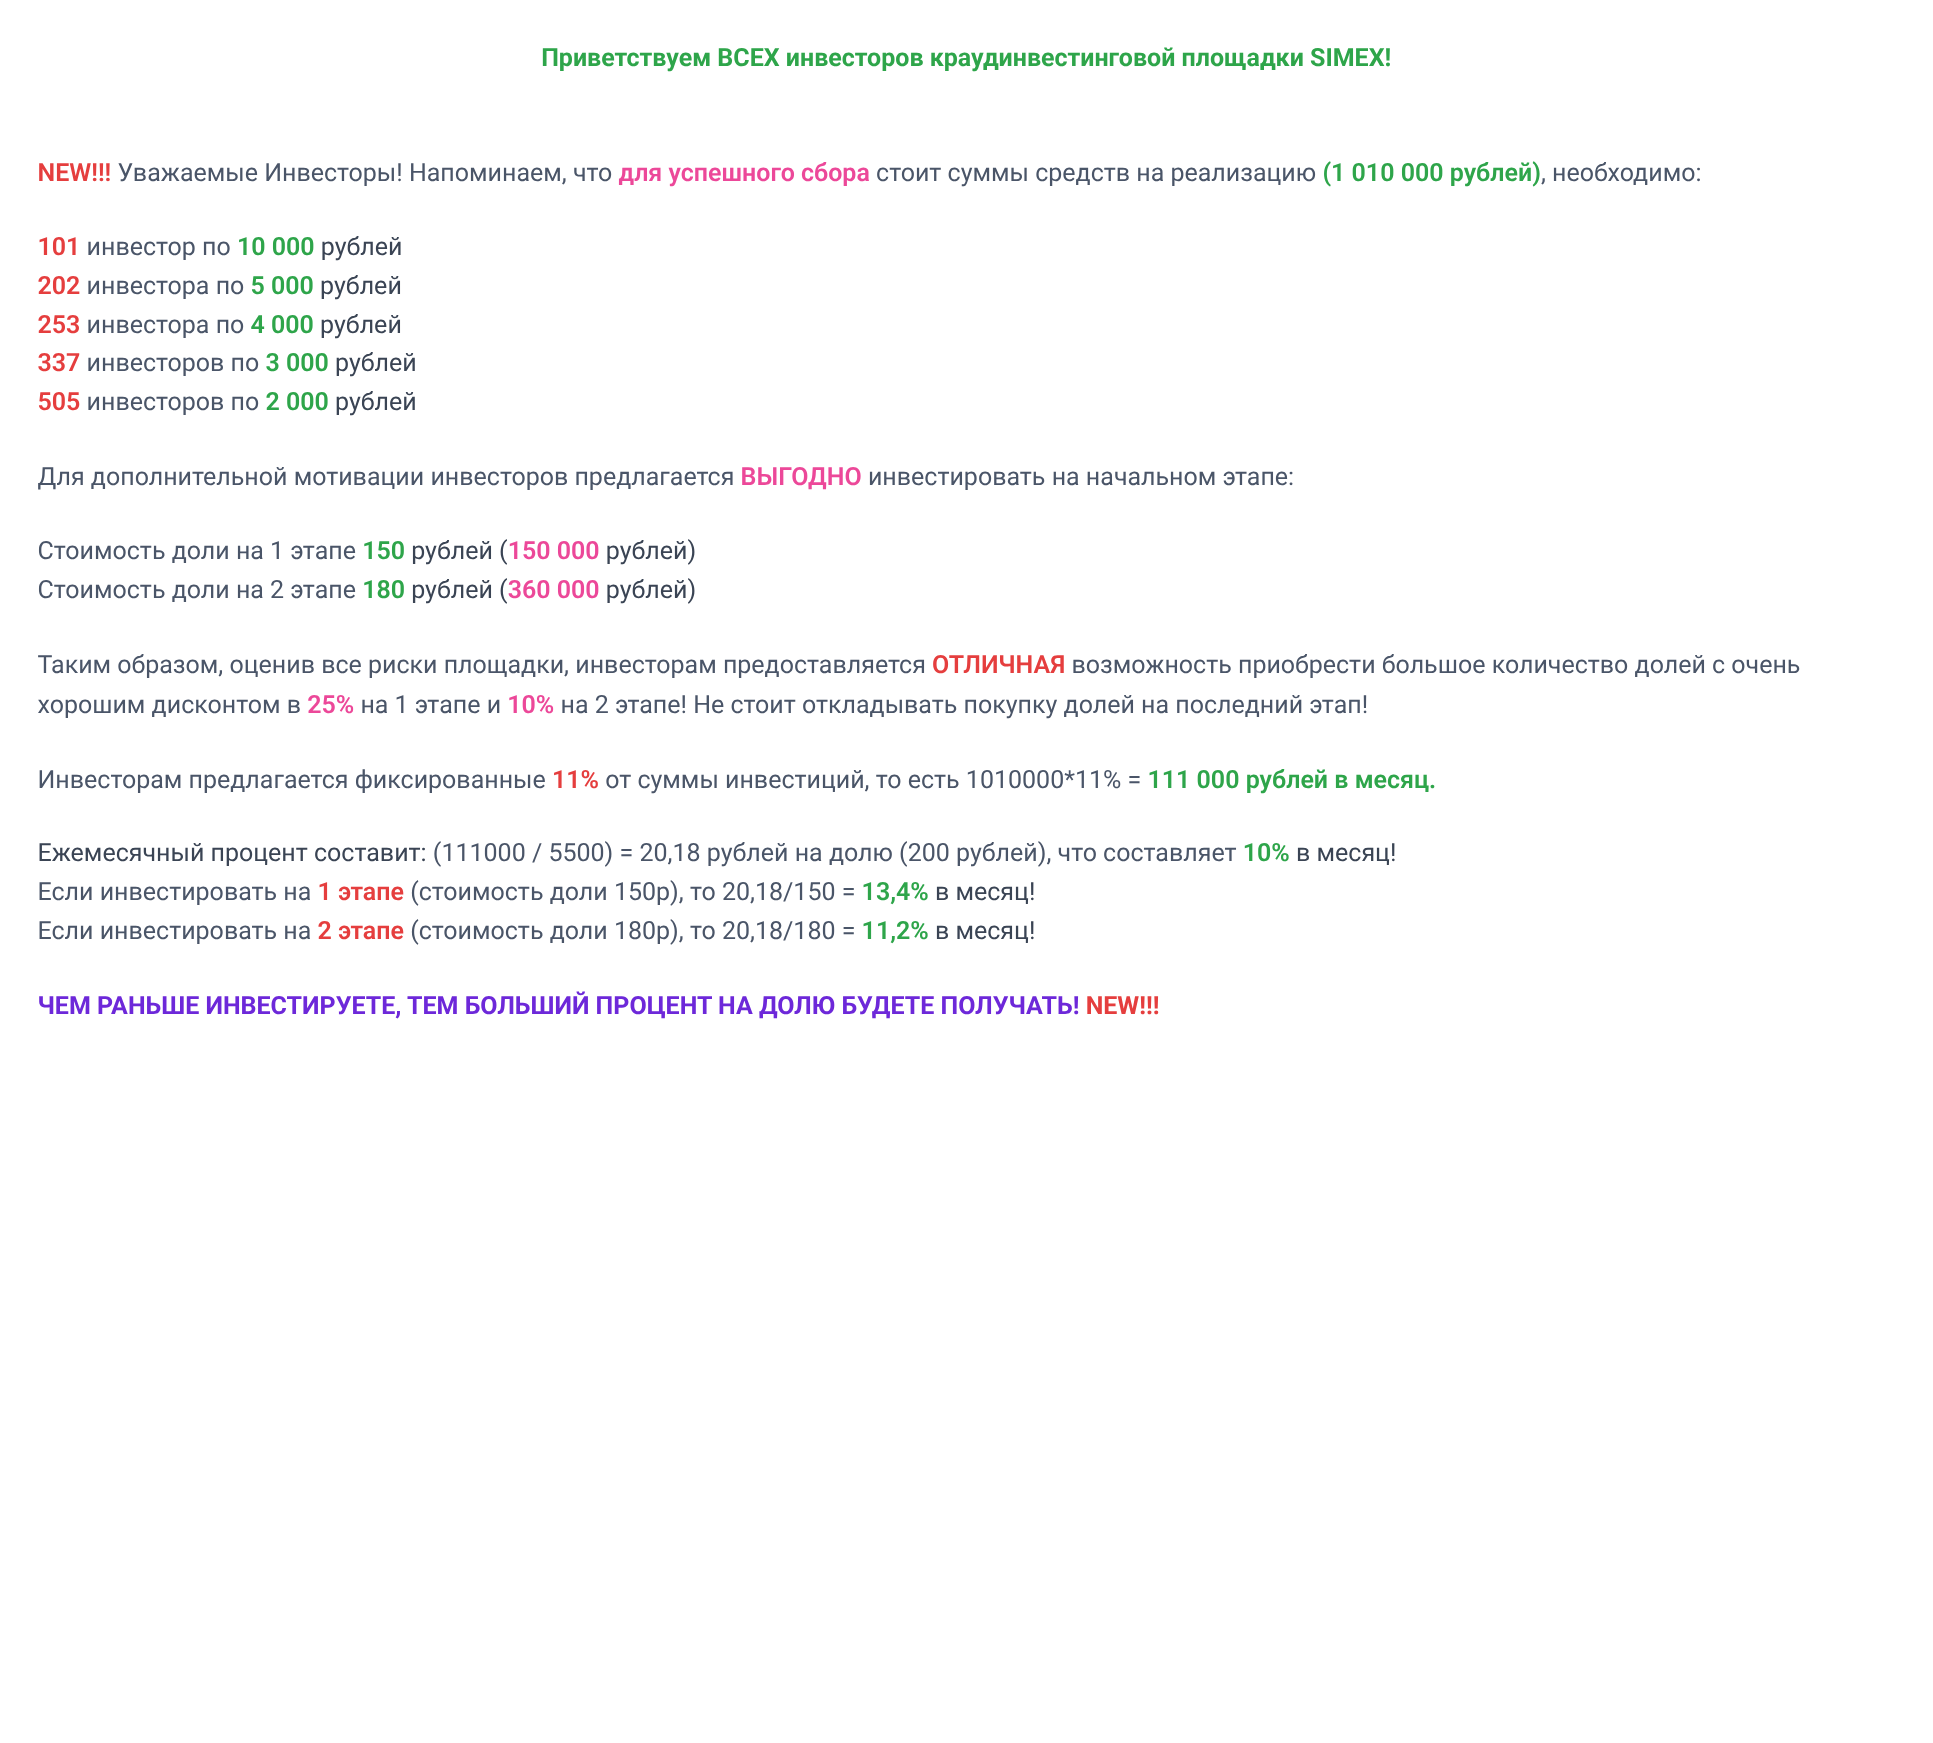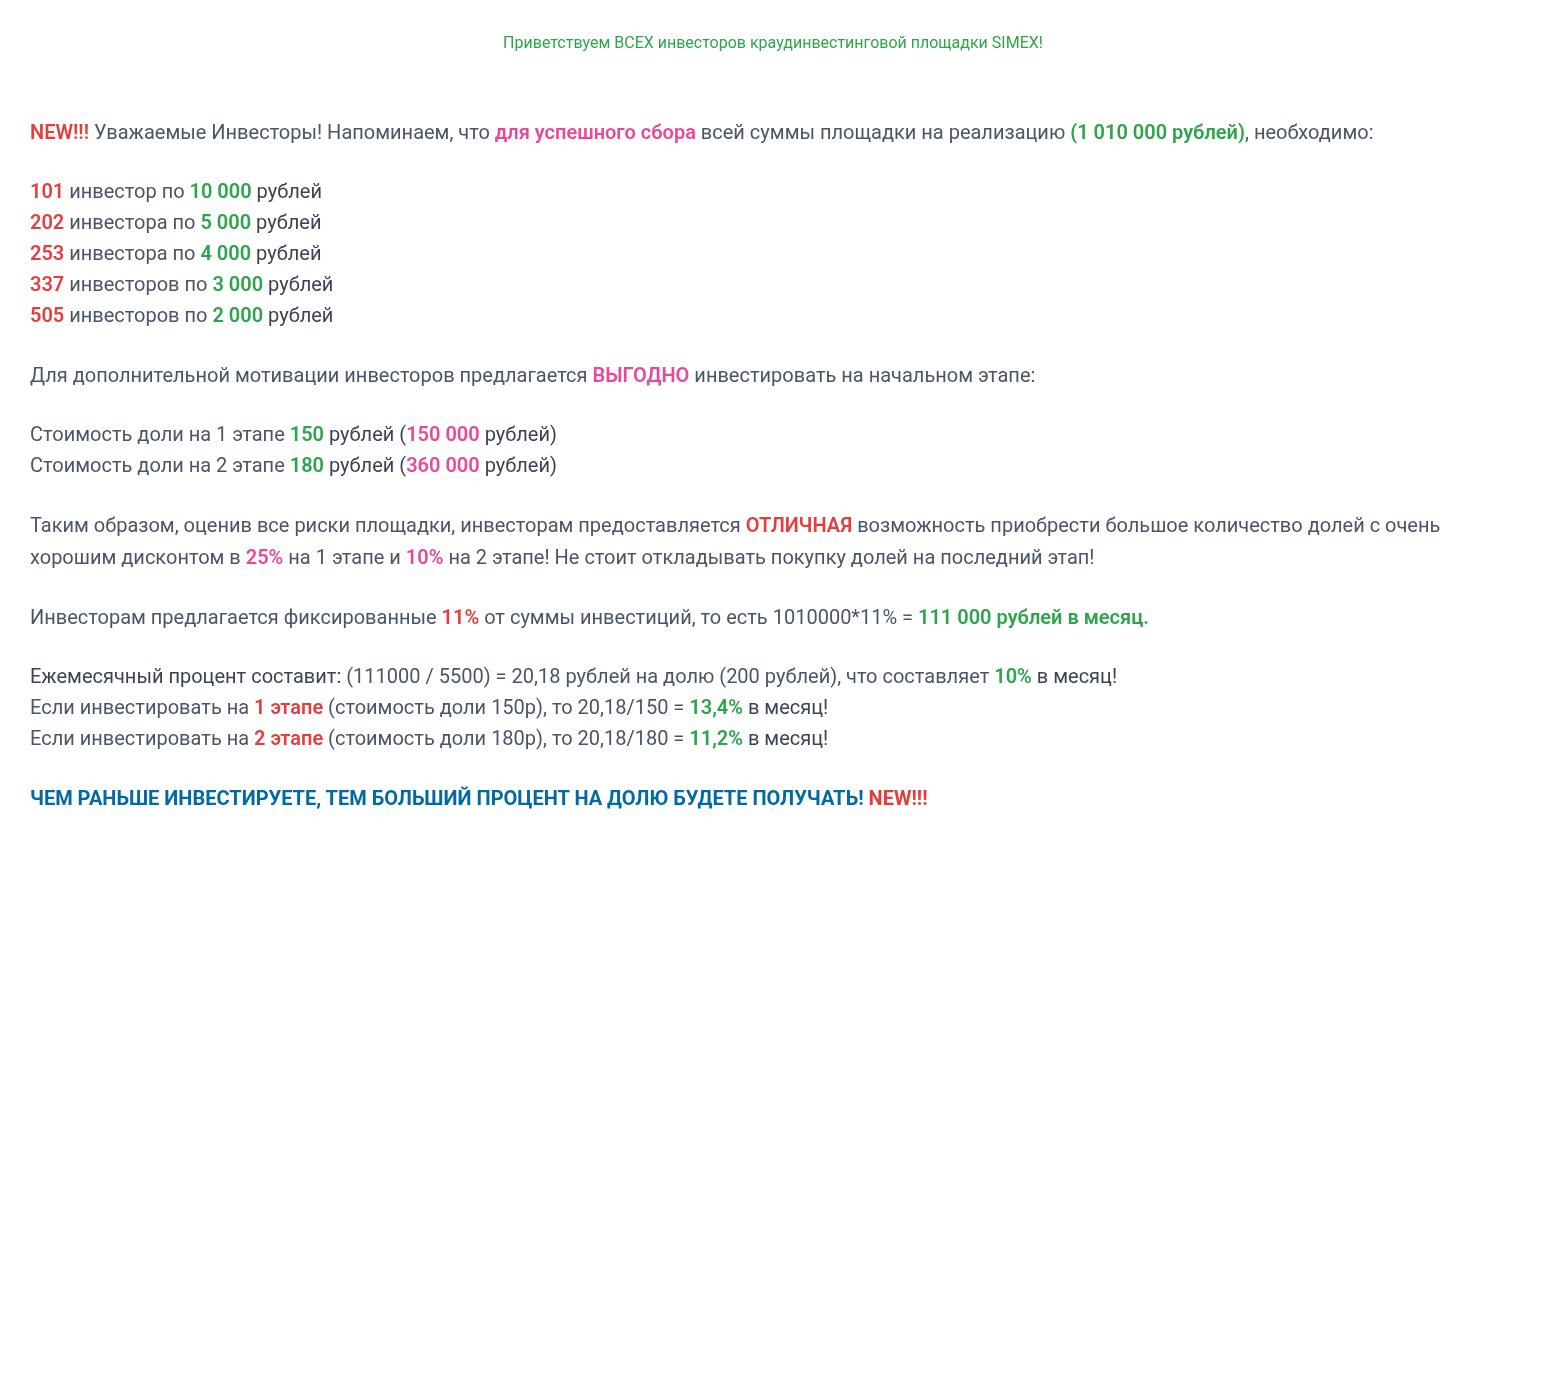--- a/index.html
+++ b/index.html
@@ -7,48 +7,48 @@
     background: #ffffff;
     color: #4a5568;
     margin: 0;
     padding: 30px 30px;
     font-size: 20px;
     line-height: 1.6;
   }
   .title {
     text-align: center;
     color: #2ea54a;
-    font-weight: 400;
+    font-weight: 700;
     margin-bottom: 60px;
-    font-size: 16px;
+    font-size: 20px;
   }
   p {
     margin: 0 0 28px 0;
   }
   .tight {
     margin: 0;
     line-height: 1.55;
   }
   .block {
     margin-bottom: 28px;
   }
   .red { color: #e53e3e; font-weight: 600; }
   .red-bold { color: #e53e3e; font-weight: 700; }
   .green { color: #2ea54a; font-weight: 600; }
-  .green-bold { color: #0369a1; font-weight: 700; }
+  .green-bold { color: #6d28d9; font-weight: 700; }
   .blue { color: #ec4899; font-weight: 600; }
   .bold { font-weight: 400; color: #3a4454; }
 </style>
 </head>
 <body>
 
 <div class="title">Приветствуем ВСЕХ инвесторов краудинвестинговой площадки SIMEX!</div>
 
 <p>
-  <span class="red">NEW!!!</span><span> Уважаемые Инвесторы! Напоминаем, что </span><span class="blue">для успешного сбора</span><span> всей суммы площадки на реализацию </span><span class="green">(1 010 000 рублей)</span><span>, необходимо:</span>
+  <span class="red">NEW!!!</span><span> Уважаемые Инвесторы! Напоминаем, что </span><span class="blue">для успешного сбора</span><span> стоит суммы средств на реализацию </span><span class="green">(1 010 000 рублей)</span><span>, необходимо:</span>
 </p>
 
 <div class="block">
   <div class="tight"><span class="red">101</span><span> инвестор по </span><span class="green">10 000</span><span class="bold"> рублей</span></div>
   <div class="tight"><span class="red">202</span><span> инвестора по </span><span class="green">5 000</span><span class="bold"> рублей</span></div>
   <div class="tight"><span class="red">253</span><span> инвестора по </span><span class="green">4 000</span><span class="bold"> рублей</span></div>
   <div class="tight"><span class="red">337</span><span> инвесторов по </span><span class="green">3 000</span><span class="bold"> рублей</span></div>
   <div class="tight"><span class="red">505</span><span> инвесторов по </span><span class="green">2 000</span><span class="bold"> рублей</span></div>
 </div>
 

